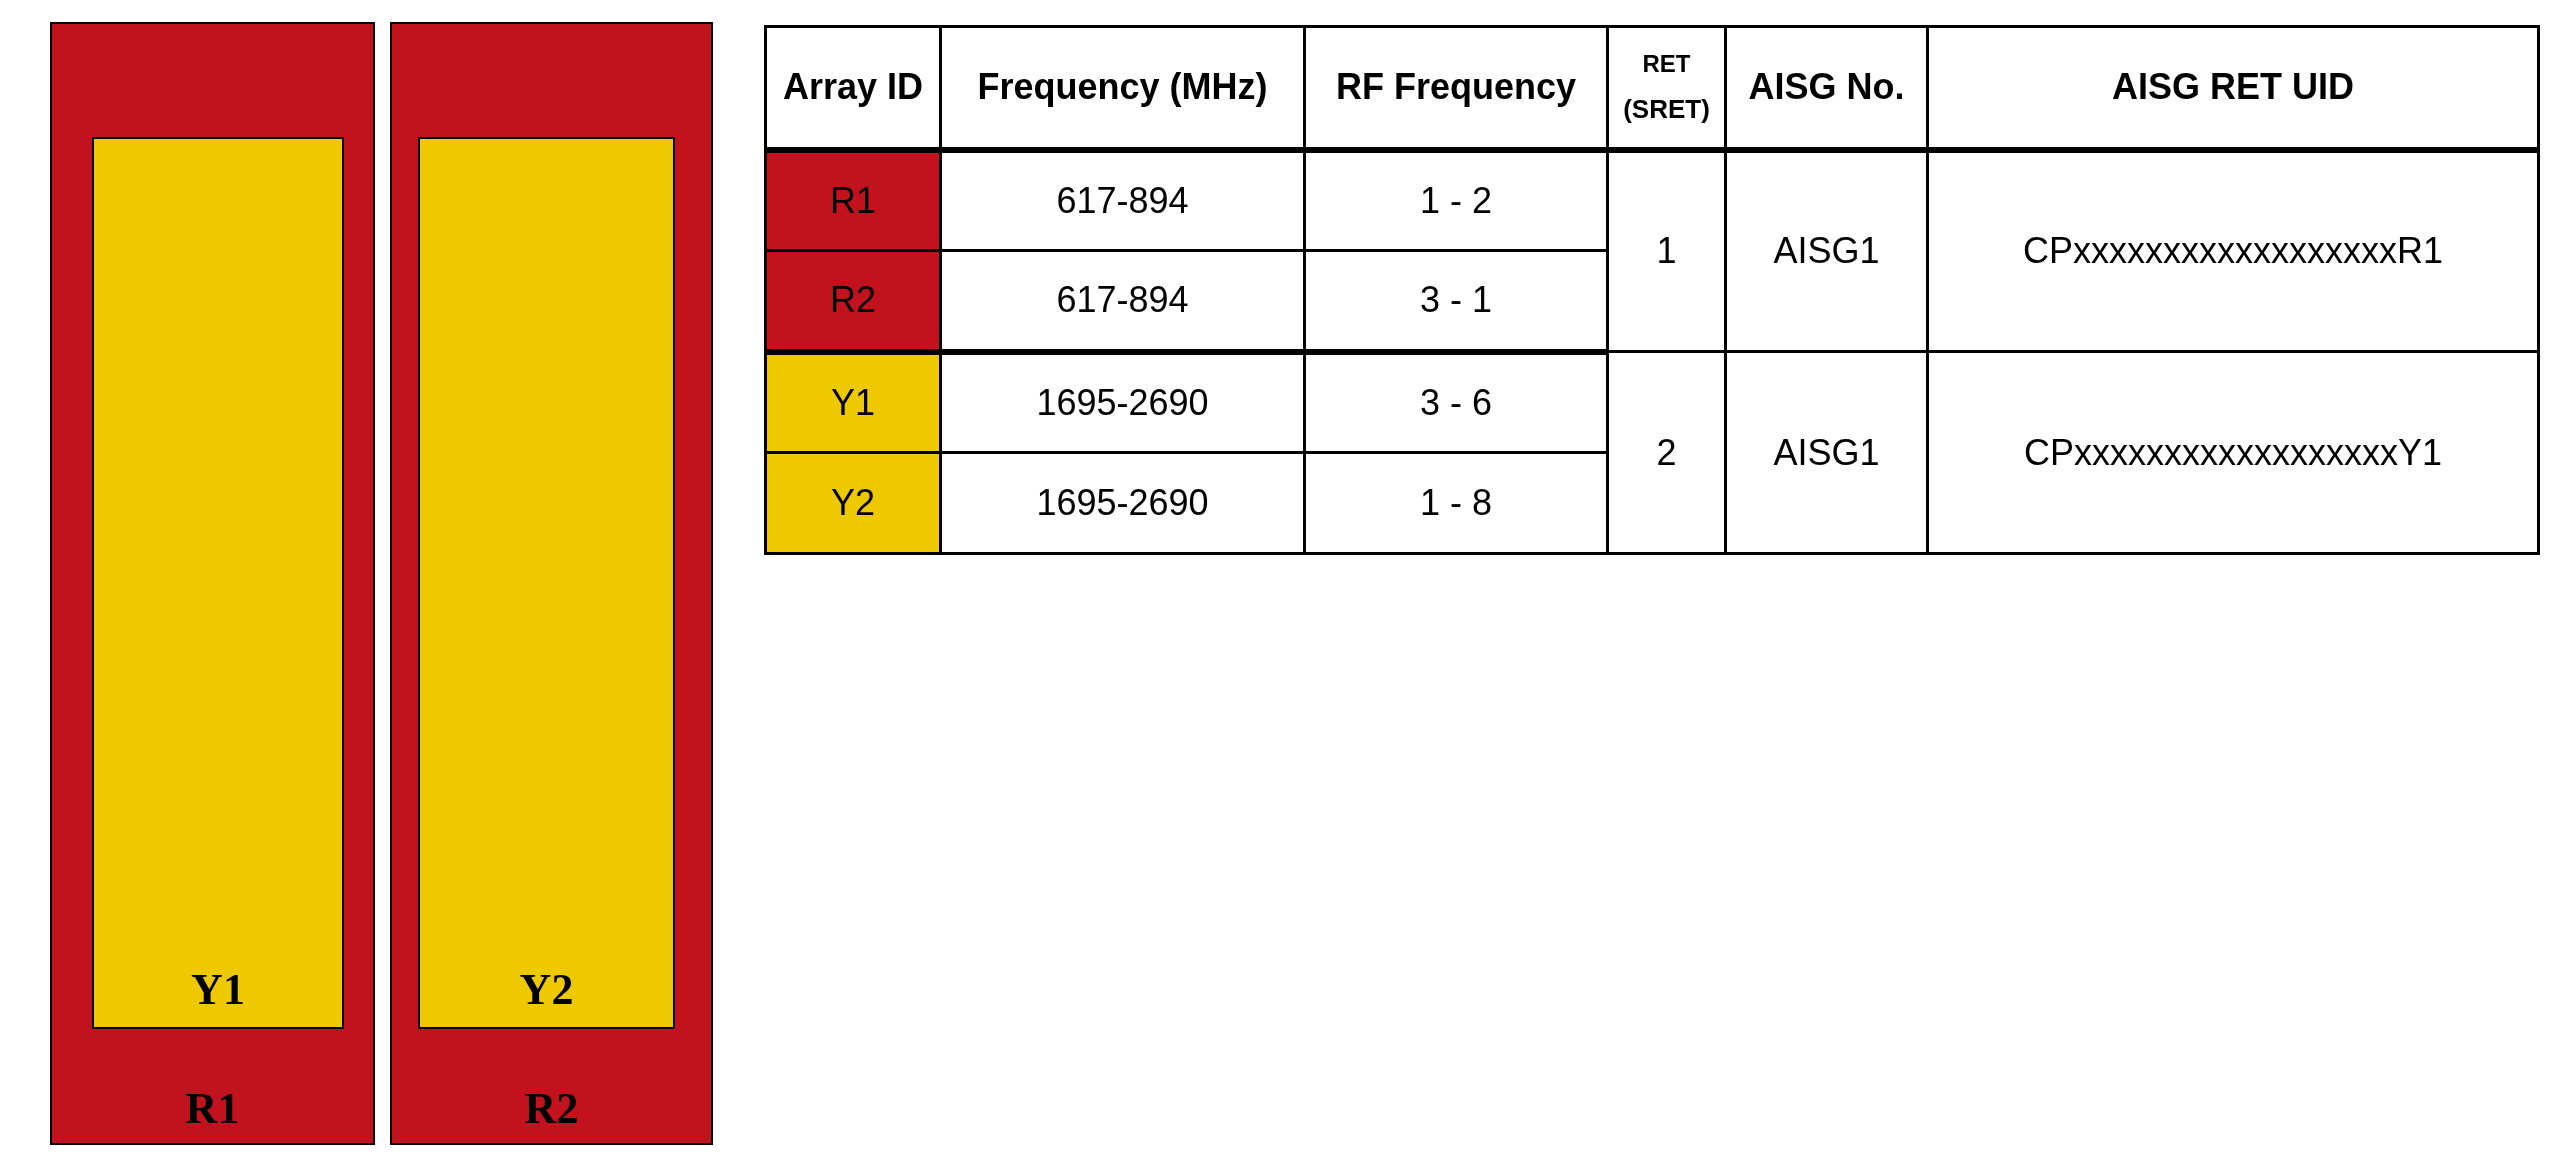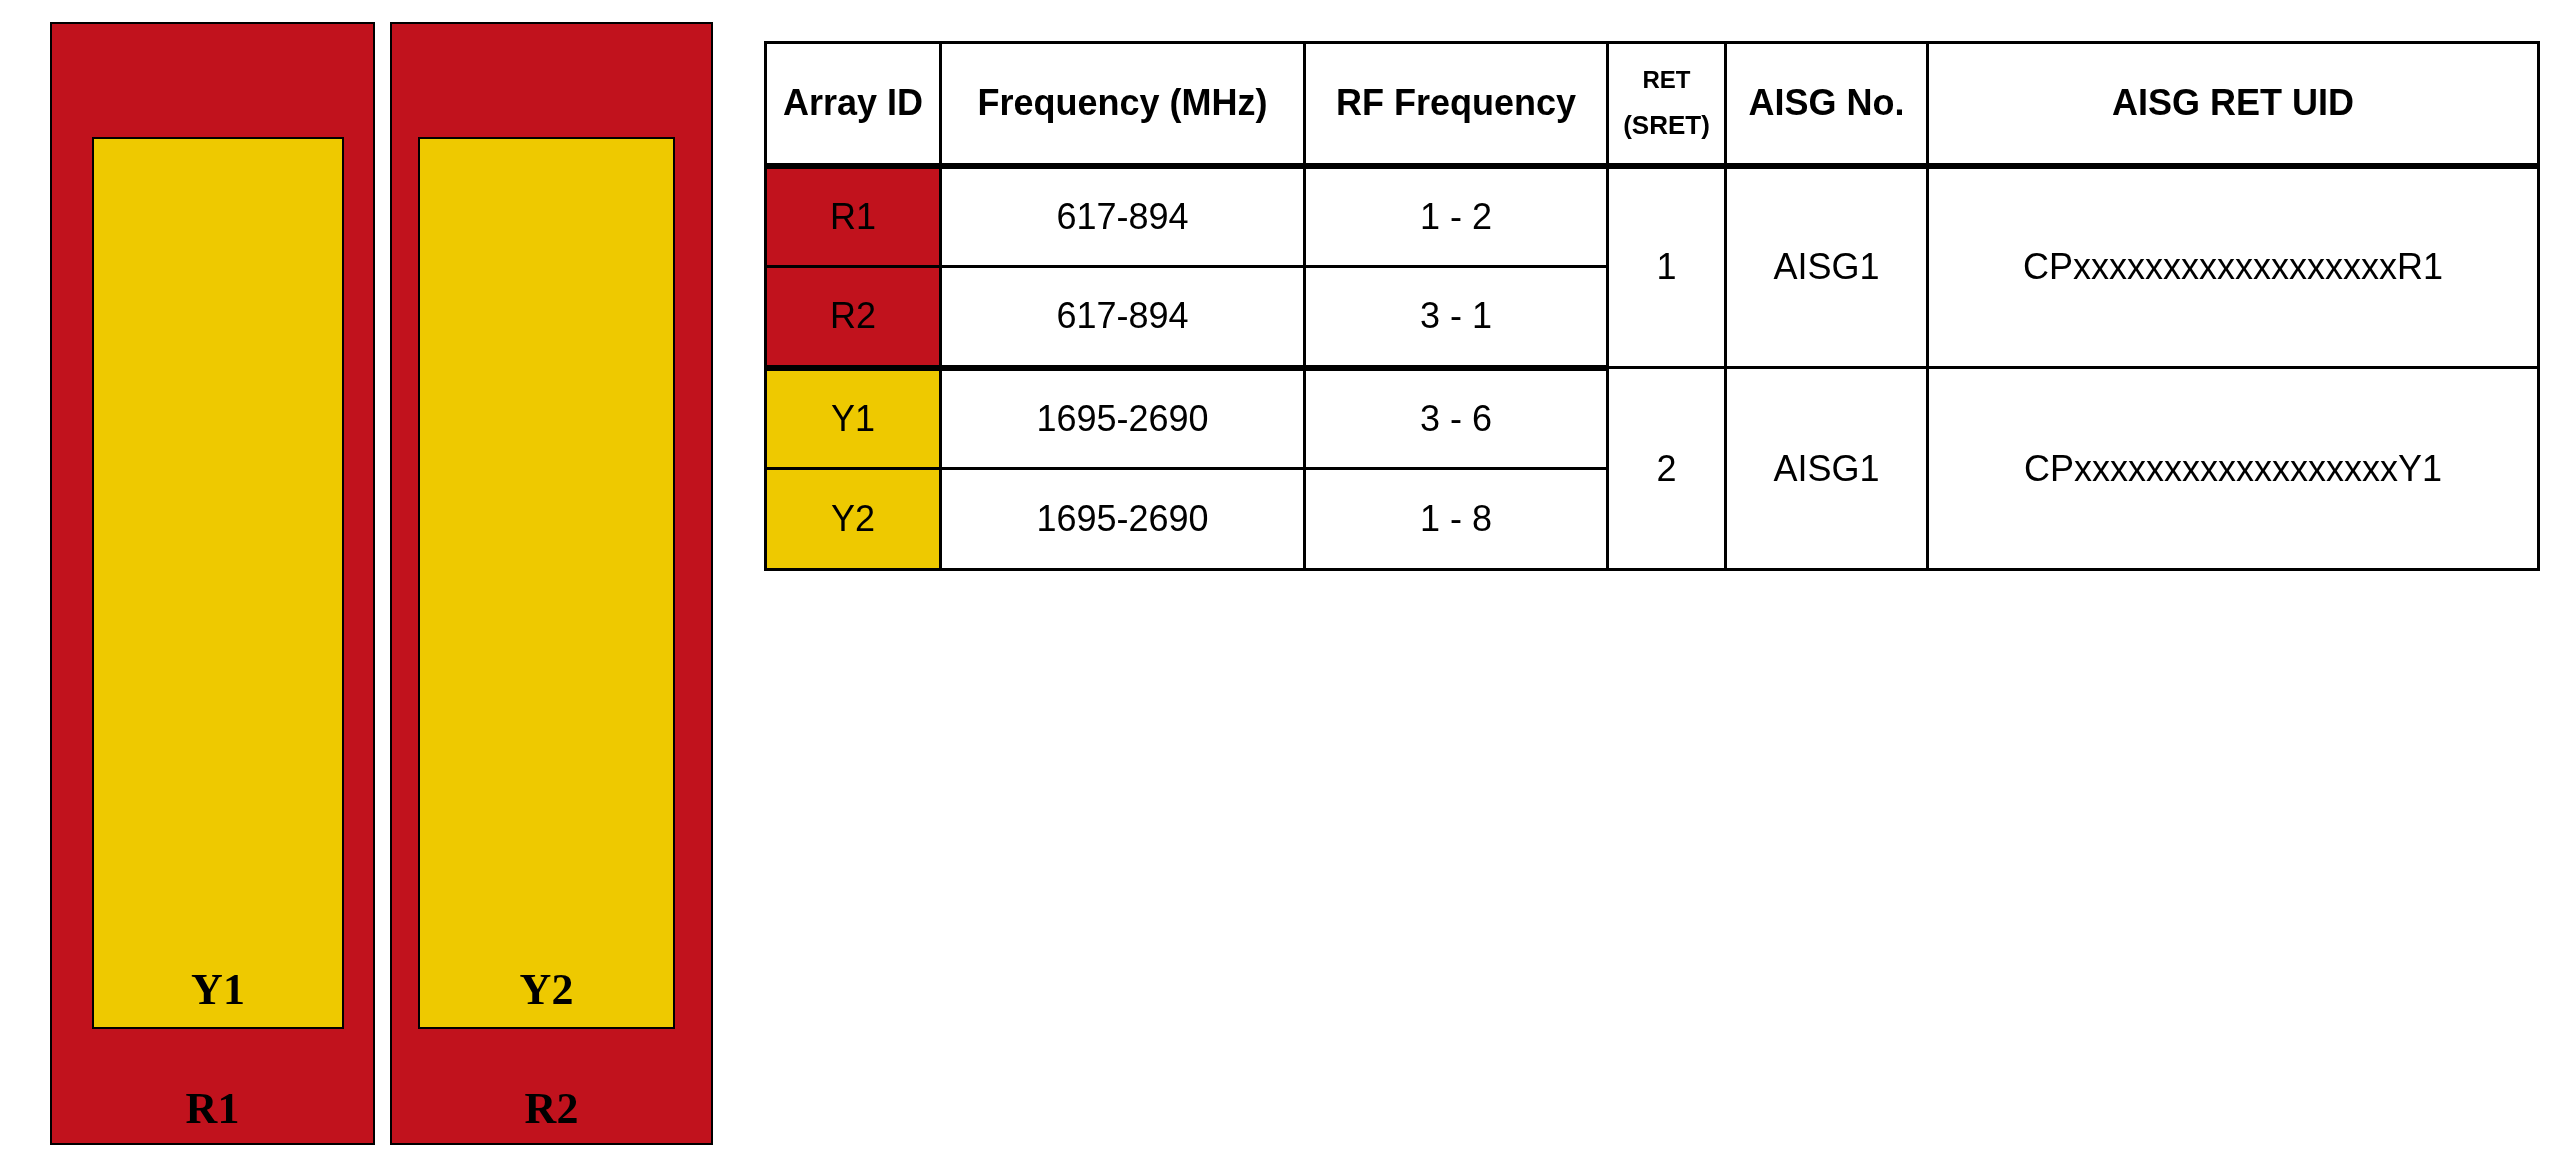--- a/index.html
+++ b/index.html
@@ -50,21 +50,20 @@
   
   table.config {
     position: absolute;
     left: 764px;
     top: 25px;
     width: 1773px;
     height: 525px;
     border-collapse: collapse;
     table-layout: fixed;
     background: #FFFFFF;
-    margin-top: 16px;
   }
   table.config th,
   table.config td {
     border: 3.5px solid #000000;
     text-align: center;
     vertical-align: middle;
     color: #000000;
     font-size: 36px;
     padding: 0;
     overflow: hidden;

